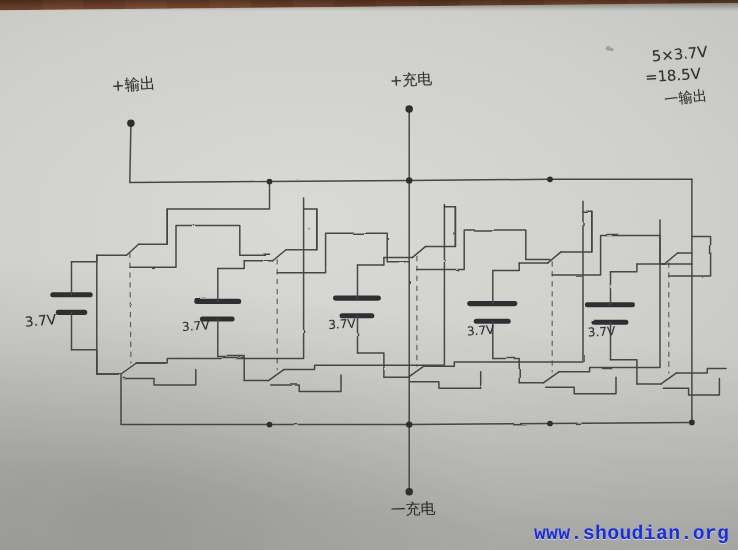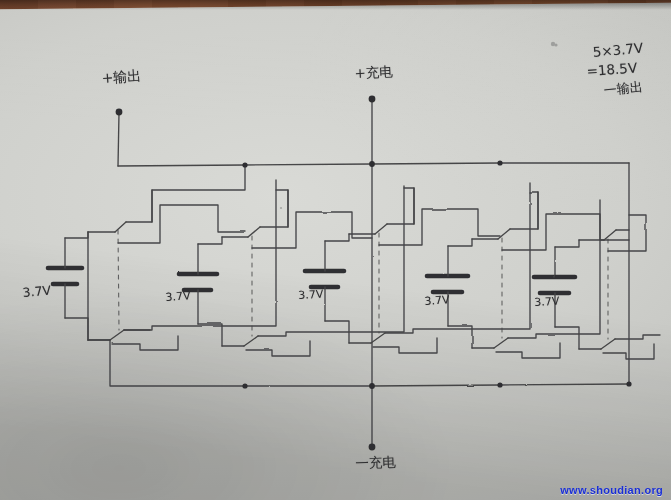--- a/index.html
+++ b/index.html
@@ -49,22 +49,22 @@
   .hand{
     position:absolute;
     font-family:"DejaVu Sans",sans-serif;
     color:#2f2f31;
     white-space:nowrap;
     transform-origin:left top;
     text-shadow:0 0 1px rgba(60,60,60,.35);
   }
   #wm{
     position:absolute;right:8px;bottom:4px;
-    color:#1a2fd6;font-weight:bold;font-size:11px;
-    font-family:Liberation Sans, sans-serif;
+    color:#1a2fd6;font-weight:bold;font-size:18px;
+    font-family:Liberation Mono, monospace;
     letter-spacing:.3px;
     text-shadow:0 1px 0 rgba(255,255,255,.55);
   }
 </style>
 </head>
 <body>
 
 <div id="page">
 
   <div id="desk"></div>

